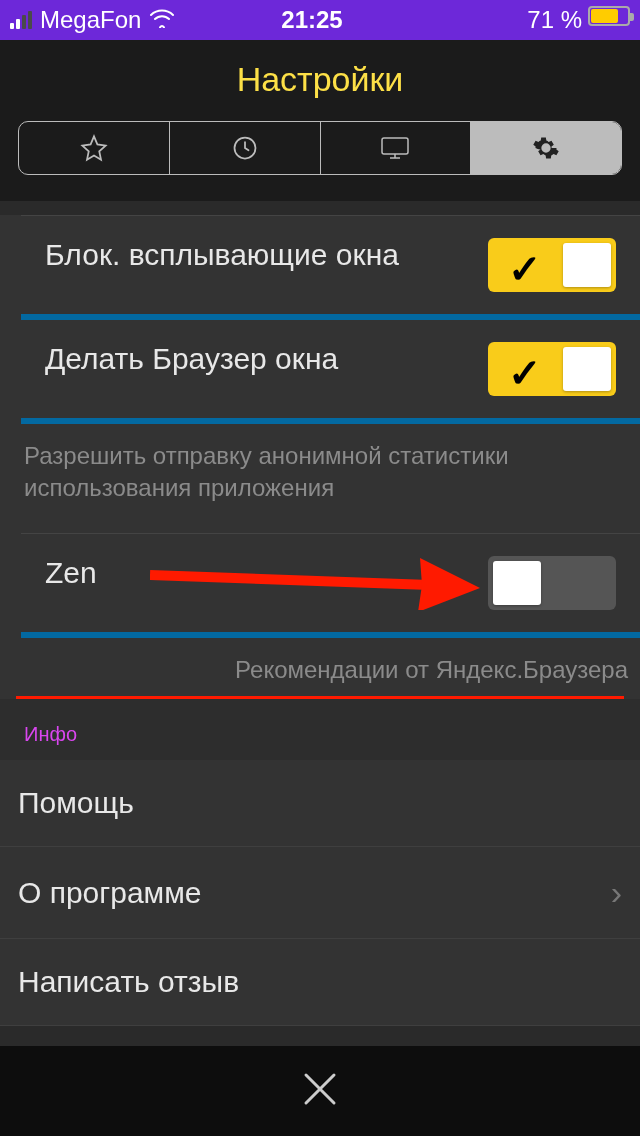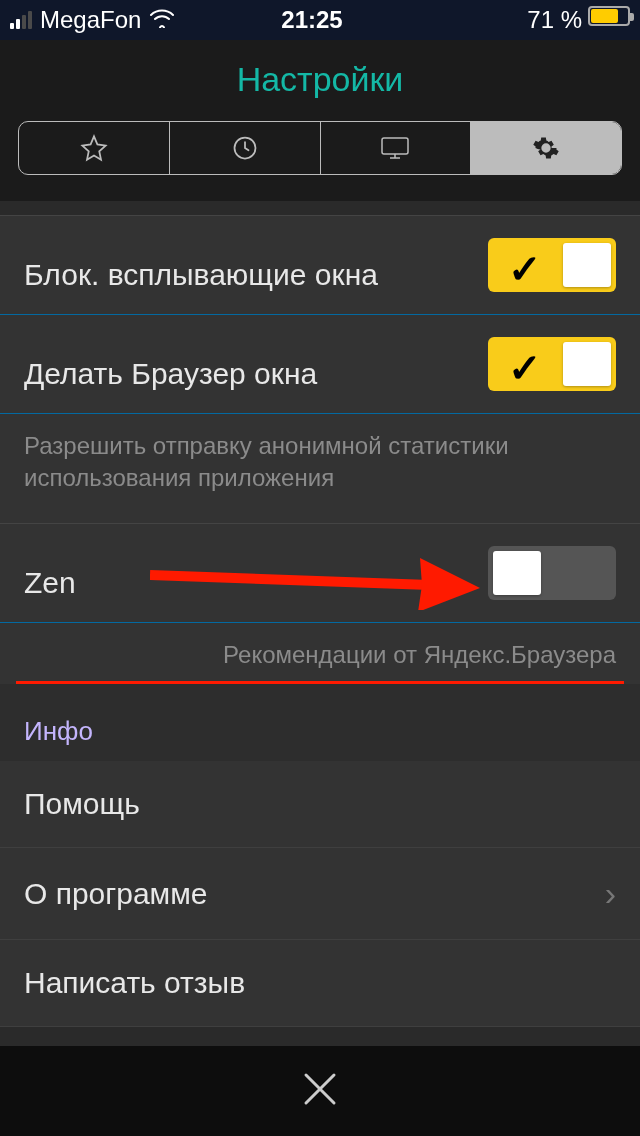--- a/index.html
+++ b/index.html
@@ -14,21 +14,21 @@
 
   
   .statusbar {
     height: 40px;
     display: flex;
     align-items: center;
     padding: 0 10px;
     font-size: 24px;
     font-weight: 500;
     color: #fff;
-    background: #0f172a;
+    background: #6d28d9;
   }
   .status-left { display: flex; align-items: center; gap: 8px; }
   .status-center {
     position: absolute; left: 0; right: 16px; text-align: center;
     font-size: 24px; font-weight: 600;
     pointer-events: none;
   }
   .status-right { margin-left: auto; display: flex; gap: 6px; }
   .battery {
     width: 42px; height: 20px; border: 2px solid #aaa; border-radius: 4px;
@@ -48,21 +48,21 @@
   .sig1{height:6px}.sig2{height:10px}.sig3{height:14px}.sig4{height:18px}
 
   .header {
     background: #1b1b1b;
     padding: 20px 0 10px 0;
   }
   .title {
     text-align: center;
     font-size: 34px;
     font-weight: 400;
-    color: #14b8a6;
+    color: #fde047;
   }
 
   
   .tabs {
     display: flex;
     margin: 22px 18px 16px 18px;
     border: 1.5px solid #bcbcbc;
     border-radius: 10px;
     overflow: hidden;
     height: 54px;
@@ -76,25 +76,26 @@
   }
   .tab:last-child { border-right: none; }
   .tab.active { background: #bcbcbc; color: #222; }
 
   .content {
     background: #333333;
   }
 
   .row {
     display: flex;
-    align-items: flex-end;
+    align-items: flex-start;
     padding: 22px 24px;
-    border-bottom: 1px solid #0369a1;
+    border-bottom: 6px solid #0369a1;
     font-size: 30px;
     color: #e8e8e8;
+    margin-left: 21px;
   }
   .row:first-child { border-top: 1px solid #444; margin-top:14px;}
   .row .label { flex: 1; }
 
   
   .toggle {
     width: 128px; height: 54px;
     border-radius: 6px;
     position: relative;
     flex-shrink: 0;
@@ -110,50 +111,50 @@
     box-shadow: 0 1px 3px rgba(0,0,0,.3);
   }
   .toggle.off { background: #555; }
   .toggle.off .thumb {
     position: absolute; left: 5px; top: 5px;
     width: 48px; height: 44px; background: #fff; border-radius: 3px;
     box-shadow: 0 1px 3px rgba(0,0,0,.3);
   }
 
   .footnote {
-    padding: 16px 24px 28px 24px;
+    padding: 16px 12px 28px 24px;
     font-size: 24px;
     color: #8b8b8b;
     line-height: 1.35;
   }
 
   
   .arrow-wrap {
     position: absolute;
     left: 150px; top: 540px;
     width: 330px; height: 60px;
     pointer-events: none;
   }
 
   .underline-red {
     height: 3px; background: #ff1a00;
     margin: 0 16px;
   }
 
   .section-header {
-    padding: 32px 24px 14px 24px;
-    font-size: 26px;
-    color: #c4b5fd;
+    padding: 24px 24px 14px 24px;
+    font-size: 20px;
+    color: #d946ef;
     background: #2d2d2d;
   }
 
   .link-row {
     display: flex;
     align-items: center;
-    padding: 26px 24px;
+    padding: 26px 18px;
     border-bottom: 1px solid #3f3f3f;
     font-size: 30px;
     color: #e8e8e8;
     background: #333;
   }
   .link-row .chev {
     margin-left: auto;
     color: #777;
     font-size: 34px;
   }

